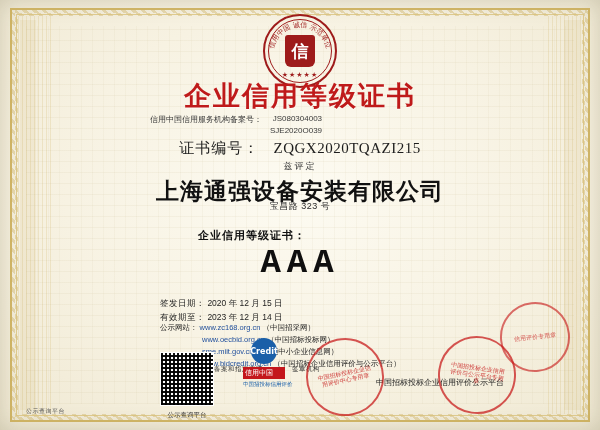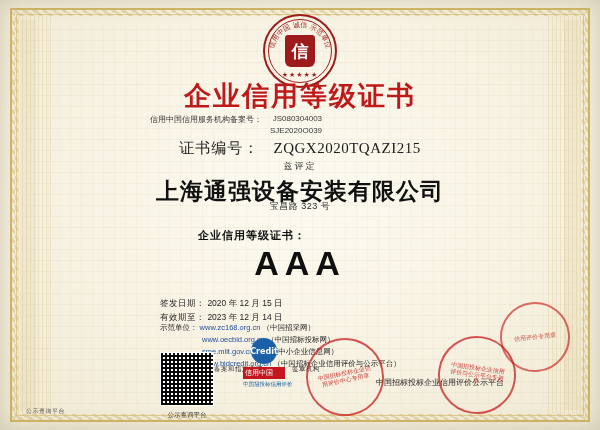--- a/index.html
+++ b/index.html
@@ -212,21 +212,21 @@
     font-size: 11px;
     font-weight: bold;
     color: #111;
     letter-spacing: 1px;
   }
   .grade-value {
     position: absolute;
     left: 0; right: 0;
     top: 244px;
     text-align: center;
-    font-family: Liberation Sans, sans-serif;
+    font-family: Liberation Mono, monospace;
     font-size: 34px;
     font-weight: bold;
     color: #0f0f0f;
     letter-spacing: 6px;
   }
 
   .meta {
     position: absolute;
     left: 160px;
     top: 296px;
@@ -431,21 +431,21 @@
       <span>2020 年 12 月 15 日</span>
     </div>
     <div class="row">
       <span class="label">有效期至：</span>
       <span>2023 年 12 月 14 日</span>
     </div>
   </div>
 
   <div class="sites">
     <div class="site-line">
-      <span class="site-note" style="color:#1f1f1f">示范单位：</span>
+      <span class="site-note" style="color:#1f1f1f">公示网站：</span>
       <span>www.zc168.org.cn</span>
       <span class="site-note">（中国招采网）</span>
     </div>
     <div class="site-line" style="padding-left:42px">
       <span>www.oecbid.org.cn</span>
       <span class="site-note">（中国招标投标网）</span>
     </div>
     <div class="site-line" style="padding-left:42px">
       <span>sme.miit.gov.cn</span>
       <span class="site-note">（中国中小企业信息网）</span>

